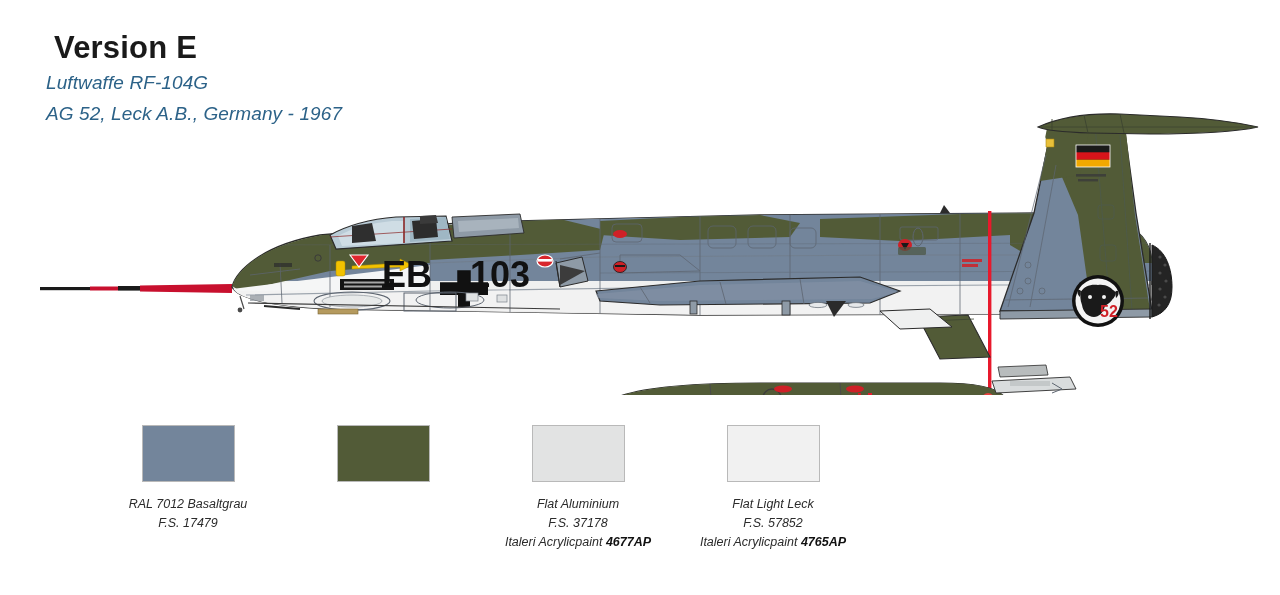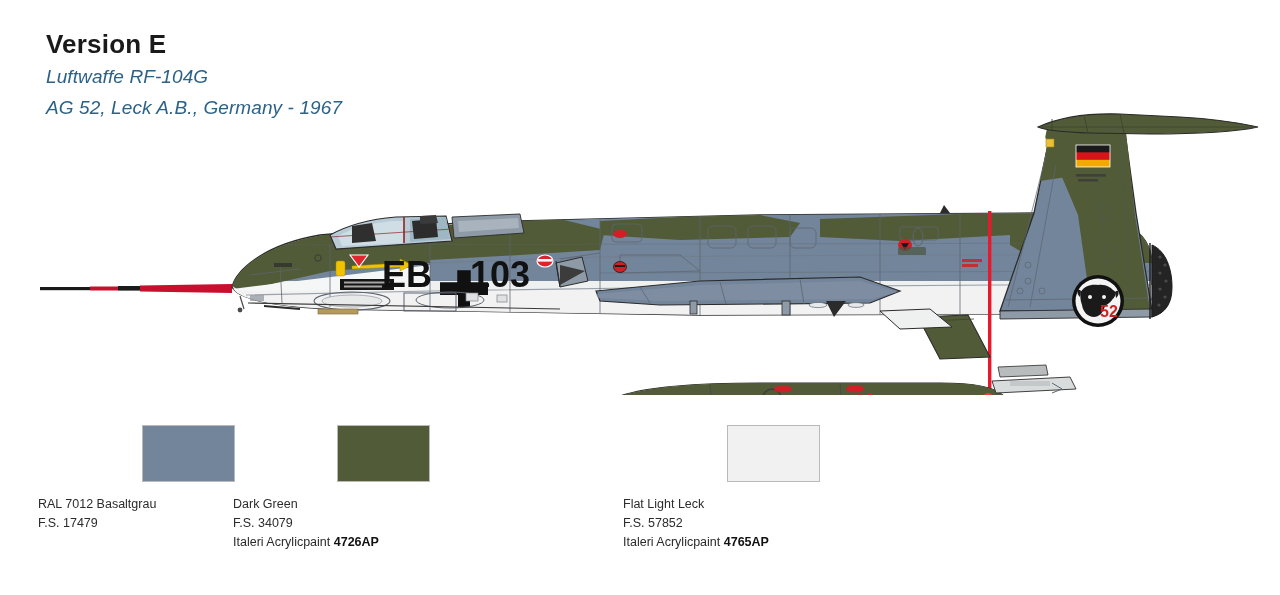--- a/index.html
+++ b/index.html
@@ -8,36 +8,36 @@
     width:1280px;height:595px;
     background:#ffffff;
     font-family:"Liberation Sans", sans-serif;
     overflow:hidden;position:relative;
   }
   .sheet{position:absolute;inset:0;}
 
   
   .heading{position:absolute;left:46px;top:30px;}
   .h-title{
-    font-size:26px;font-weight:bold;color:#1a1a1a;
-    letter-spacing:.2px;line-height:1.15;
+    font-size:31px;font-weight:bold;color:#1a1a1a;
+    letter-spacing:.2px;line-height:1.15;margin-left:8px;
   }
   .h-sub{
     font-size:19px;font-style:italic;font-weight:normal;
     color:#2c6288;line-height:1.42;margin-top:4px;
     letter-spacing:.1px;
   }
 
   
   .artwork{position:absolute;left:0;top:95px;width:1045px;height:300px;}
   .artwork svg{display:block;width:1280px;height:300px;}
 
   
   .chart{position:absolute;left:0;top:425px;width:1280px;height:150px;}
-  .swatch-col{position:absolute;top:0;width:300px;text-align:left;}
+  .swatch-col{position:absolute;top:0;width:300px;text-align:center;font-style:italic;}
   .swatch{
     width:93px;height:57px;margin:0 auto;
     border:1px solid #b9b9b9;box-sizing:border-box;
   }
   .sw-labels{margin-top:13px;}
   .sw-line{
     font-size:12.5px;color:#2b2b2b;line-height:1.52;
     white-space:nowrap;
   }
   .sw-line b{font-weight:bold;color:#111;}
@@ -375,27 +375,30 @@
     <div class="swatch-col" style="left:38px;">
       <div class="swatch" style="background:#73859B;"></div>
       <div class="sw-labels">
         <div class="sw-line">RAL 7012 Basaltgrau</div>
         <div class="sw-line">F.S. 17479</div>
       </div>
     </div>
 
     <div class="swatch-col" style="left:233px;">
       <div class="swatch" style="background:#525B37;"></div>
+    </div>
+
+    <div class="swatch-col" style="left:428px;">
+      <div class="swatch" style="background:#E2E3E3;"></div>
       <div class="sw-labels">
-        <div class="sw-line">Dark Green</div>
-        <div class="sw-line">F.S. 34079</div>
-        <div class="sw-line"><span>Italeri Acrylicpaint </span><b>4726AP</b></div>
+        <div class="sw-line">Flat Aluminium</div>
+        <div class="sw-line">F.S. 37178</div>
+        <div class="sw-line"><span>Italeri Acrylicpaint </span><b>4677AP</b></div>
       </div>
     </div>
-
 
     <div class="swatch-col" style="left:623px;">
       <div class="swatch" style="background:#F1F1F1;"></div>
       <div class="sw-labels">
         <div class="sw-line">Flat Light Leck</div>
         <div class="sw-line">F.S. 57852</div>
         <div class="sw-line"><span>Italeri Acrylicpaint </span><b>4765AP</b></div>
       </div>
     </div>
 

